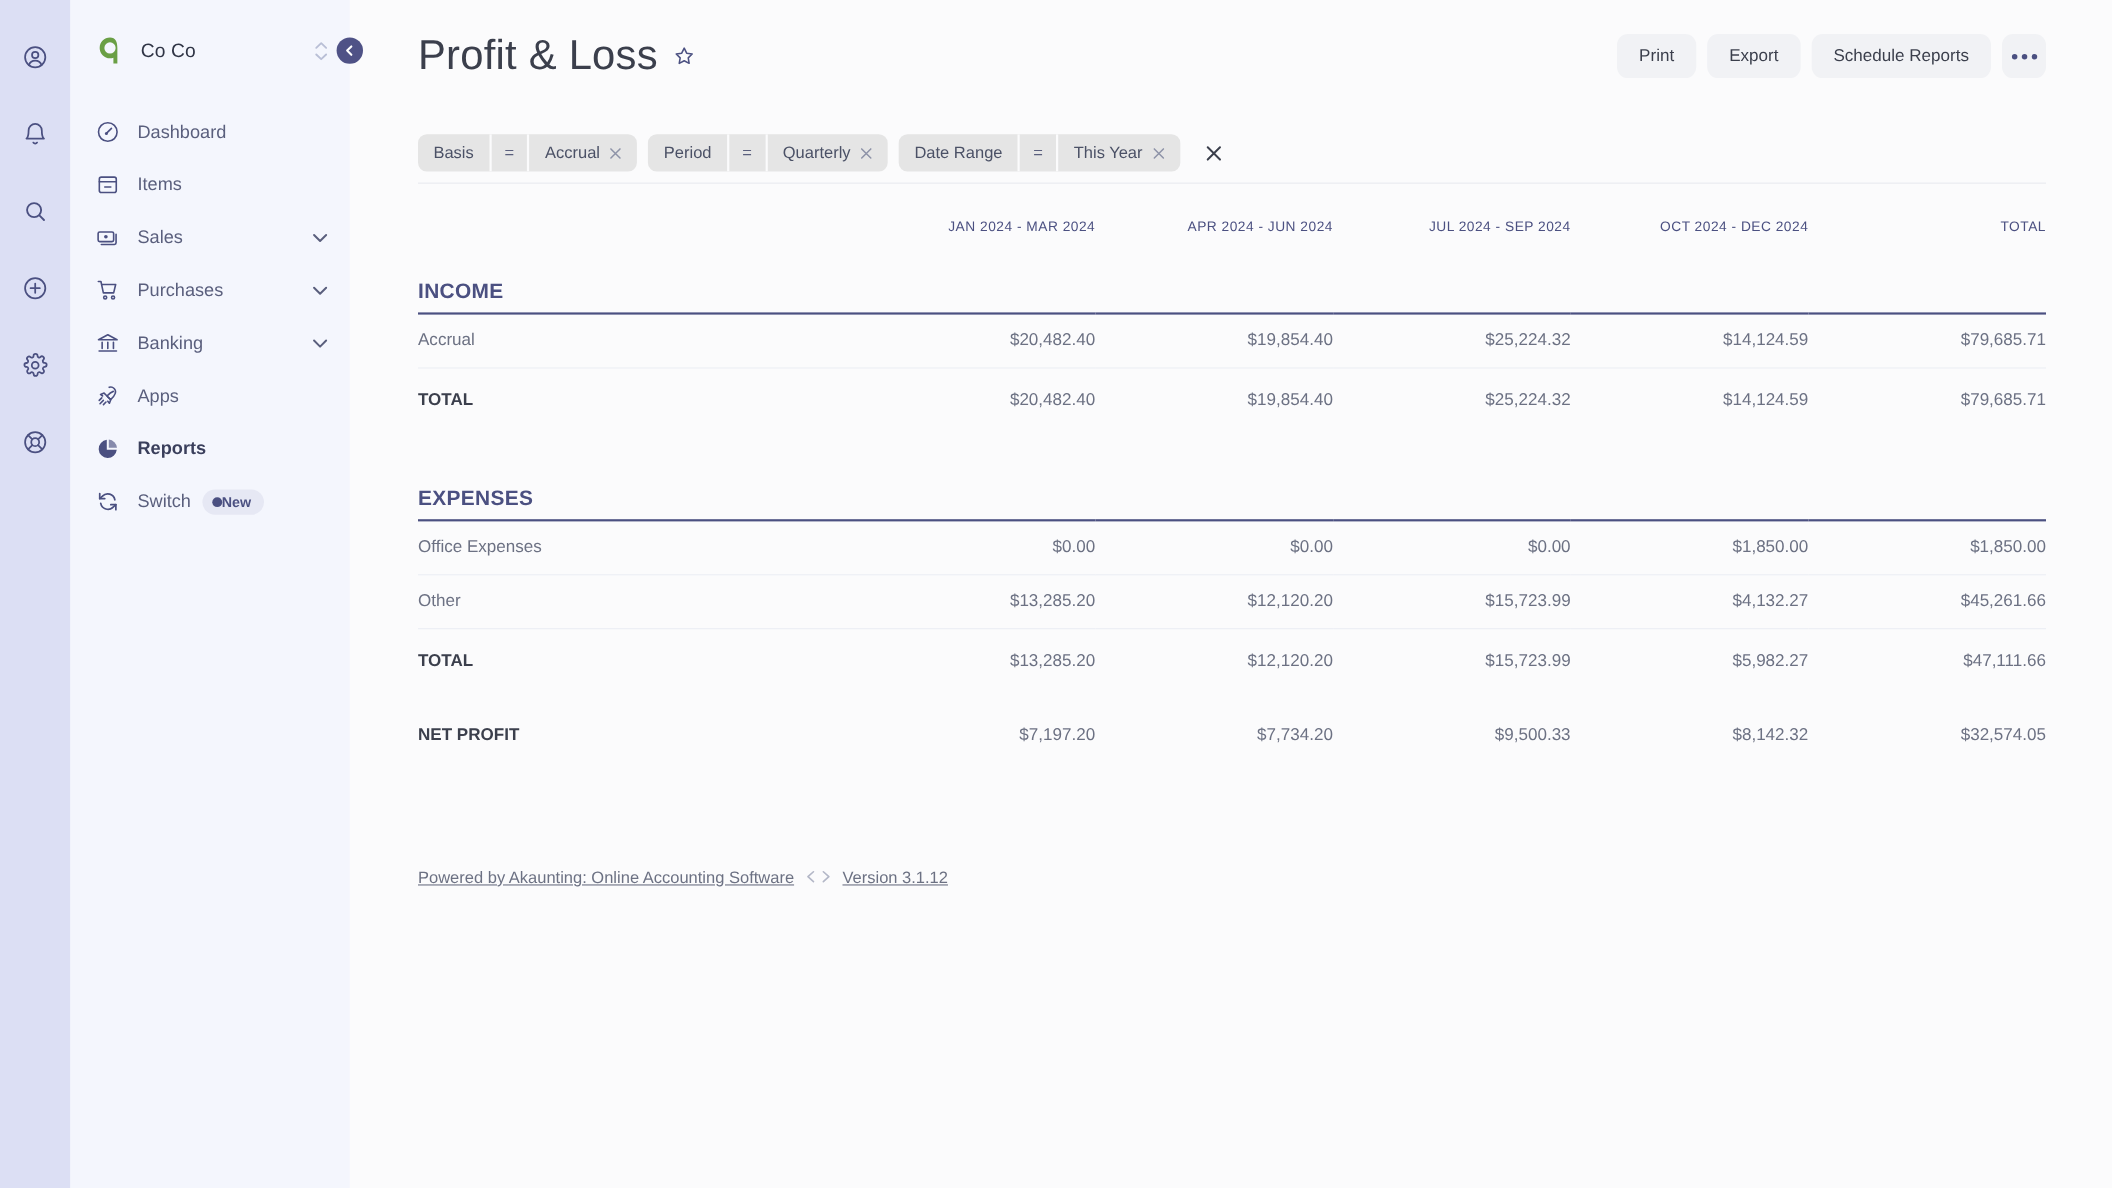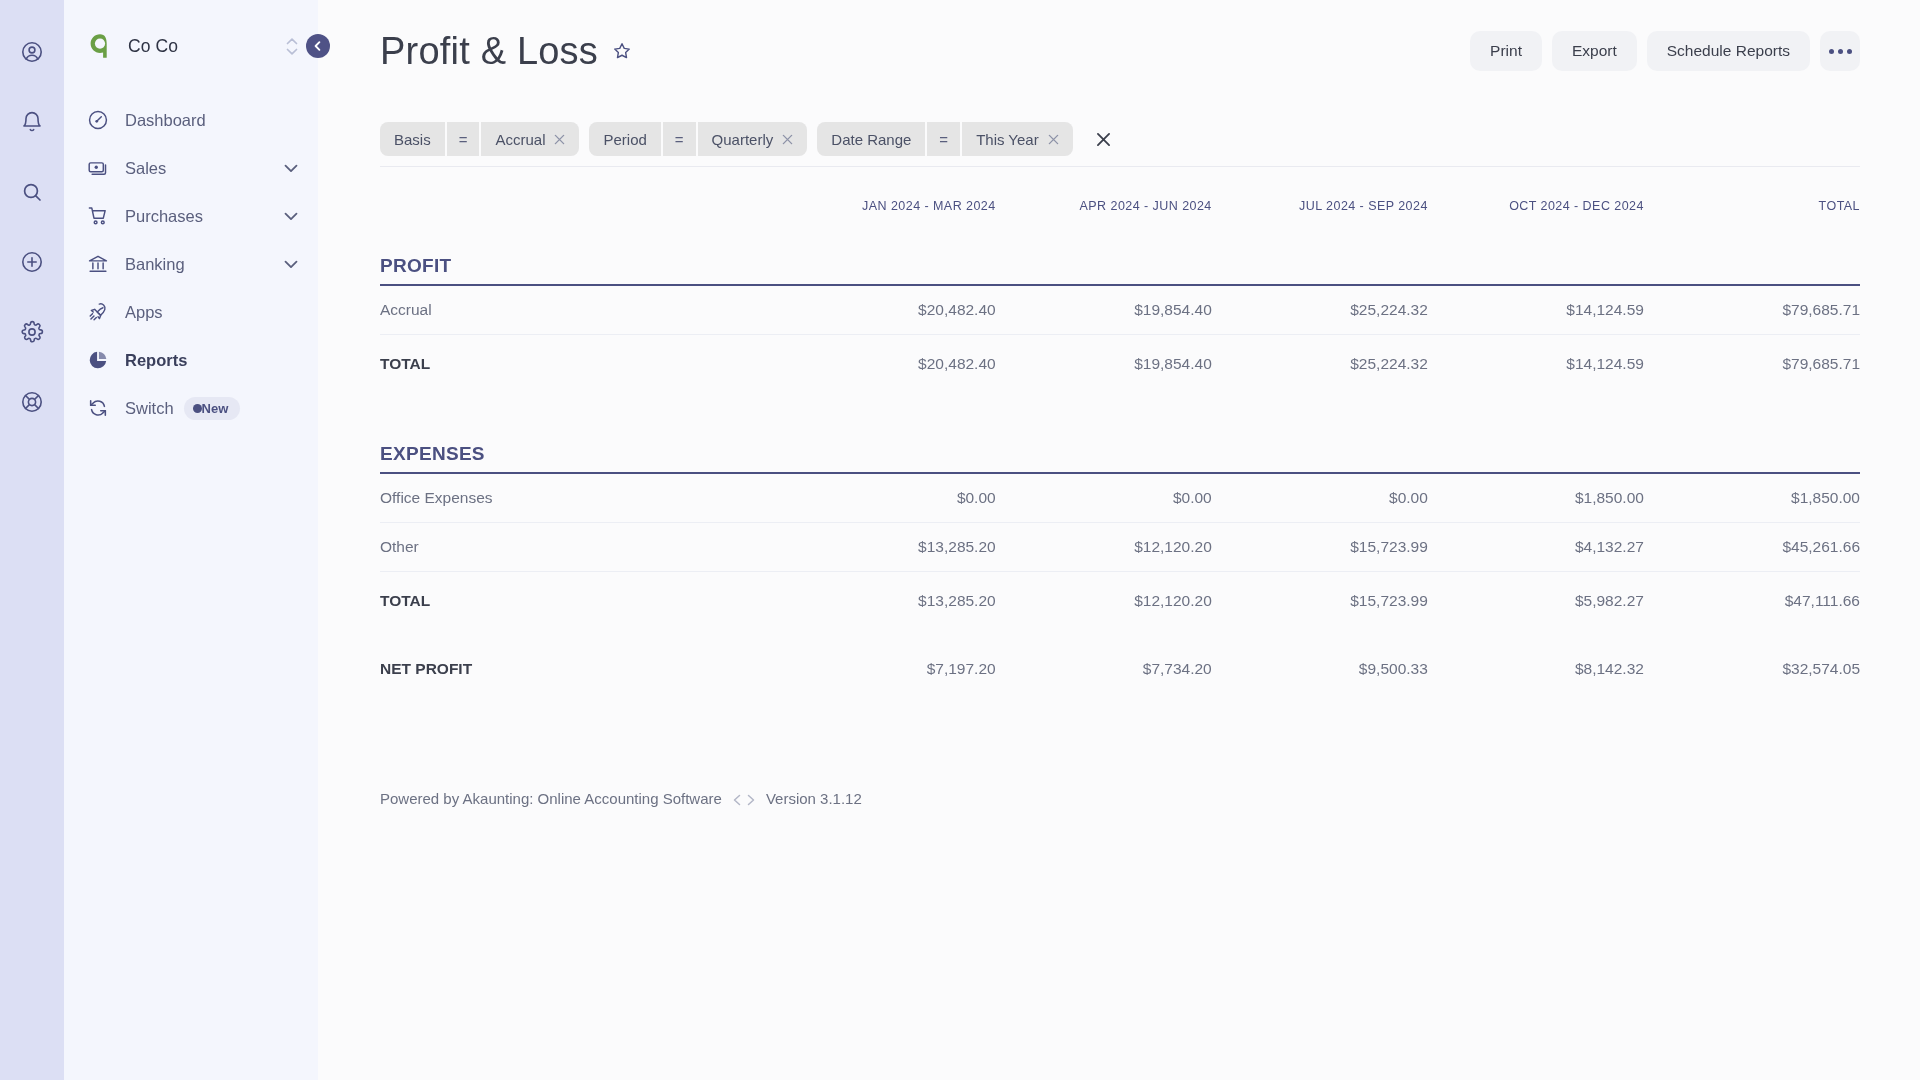--- a/index.html
+++ b/index.html
@@ -329,24 +329,25 @@
     color: #3b3f4c;
     font-weight: bold;
     border: none;
   }
   tr.net-row td.val { text-align: right; color: #6c7183; font-weight: normal; }
 
   
   .footer {
     margin-top: 96px;
     display: flex;
-    align-items: flex-end;
+    align-items: flex-start;
     gap: 9px;
     font-size: 15px;
     color: #6c7183;
+    text-decoration: underline;
   }
   .footer .code-icon { color: #b3b7c7; display: inline-flex; }
 </style>
 </head>
 <body>
 
 <div class="app">
 
   <div class="icon-rail">
     <div class="rail-btn">
@@ -420,20 +421,29 @@
         <span class="nav-icon">
           <svg width="22" height="22" viewBox="0 0 24 24" fill="none" stroke="currentColor" stroke-width="1.6" stroke-linecap="round" stroke-linejoin="round">
             <circle cx="12" cy="12" r="9.2"></circle>
               <path d="M15.6 8.4 10.6 13.4"></path>
               <circle cx="10.6" cy="13.4" r="1.5" fill="currentColor" stroke="none"></circle>
           </svg>
         </span>
         <span class="nav-label">Dashboard</span>
       </div>
 
+      <div class="nav-item">
+        <span class="nav-icon">
+          <svg width="22" height="22" viewBox="0 0 24 24" fill="none" stroke="currentColor" stroke-width="1.6" stroke-linecap="round" stroke-linejoin="round">
+            <rect x="3.6" y="4.4" width="16.8" height="15.2" rx="2"></rect>
+              <path d="M3.6 9h16.8M9 14.2h6"></path>
+          </svg>
+        </span>
+        <span class="nav-label">Items</span>
+      </div>
 
       <div class="nav-item">
         <span class="nav-icon">
           <svg width="22" height="22" viewBox="0 0 24 24" fill="none" stroke="currentColor" stroke-width="1.6" stroke-linecap="round" stroke-linejoin="round">
             <rect x="2.4" y="6.4" width="15.4" height="9.6" rx="1.6"></rect>
             <circle cx="10.1" cy="11.2" r="1.8" fill="currentColor" stroke="none"></circle>
             <path d="M20.2 8.8v8.4a1.6 1.6 0 0 1-1.6 1.6H5.6"></path>
           </svg>
         </span>
         <span class="nav-label">Sales</span>
@@ -603,21 +613,21 @@
             <th class="col-head">JAN 2024 - MAR 2024</th>
             <th class="col-head">APR 2024 - JUN 2024</th>
             <th class="col-head">JUL 2024 - SEP 2024</th>
             <th class="col-head">OCT 2024 - DEC 2024</th>
             <th class="col-head">TOTAL</th>
           </tr>
         </thead>
         <tbody>
 
           <tr class="section-head">
-            <td colspan="6"><span class="section-title">PROFIT</span></td>
+            <td colspan="6"><span class="section-title">INCOME</span></td>
           </tr>
           <tr class="data-row">
             <td class="name">Accrual</td>
             <td class="val">$20,482.40</td>
             <td class="val">$19,854.40</td>
             <td class="val">$25,224.32</td>
             <td class="val">$14,124.59</td>
             <td class="val">$79,685.71</td>
           </tr>
           <tr class="total-row">

